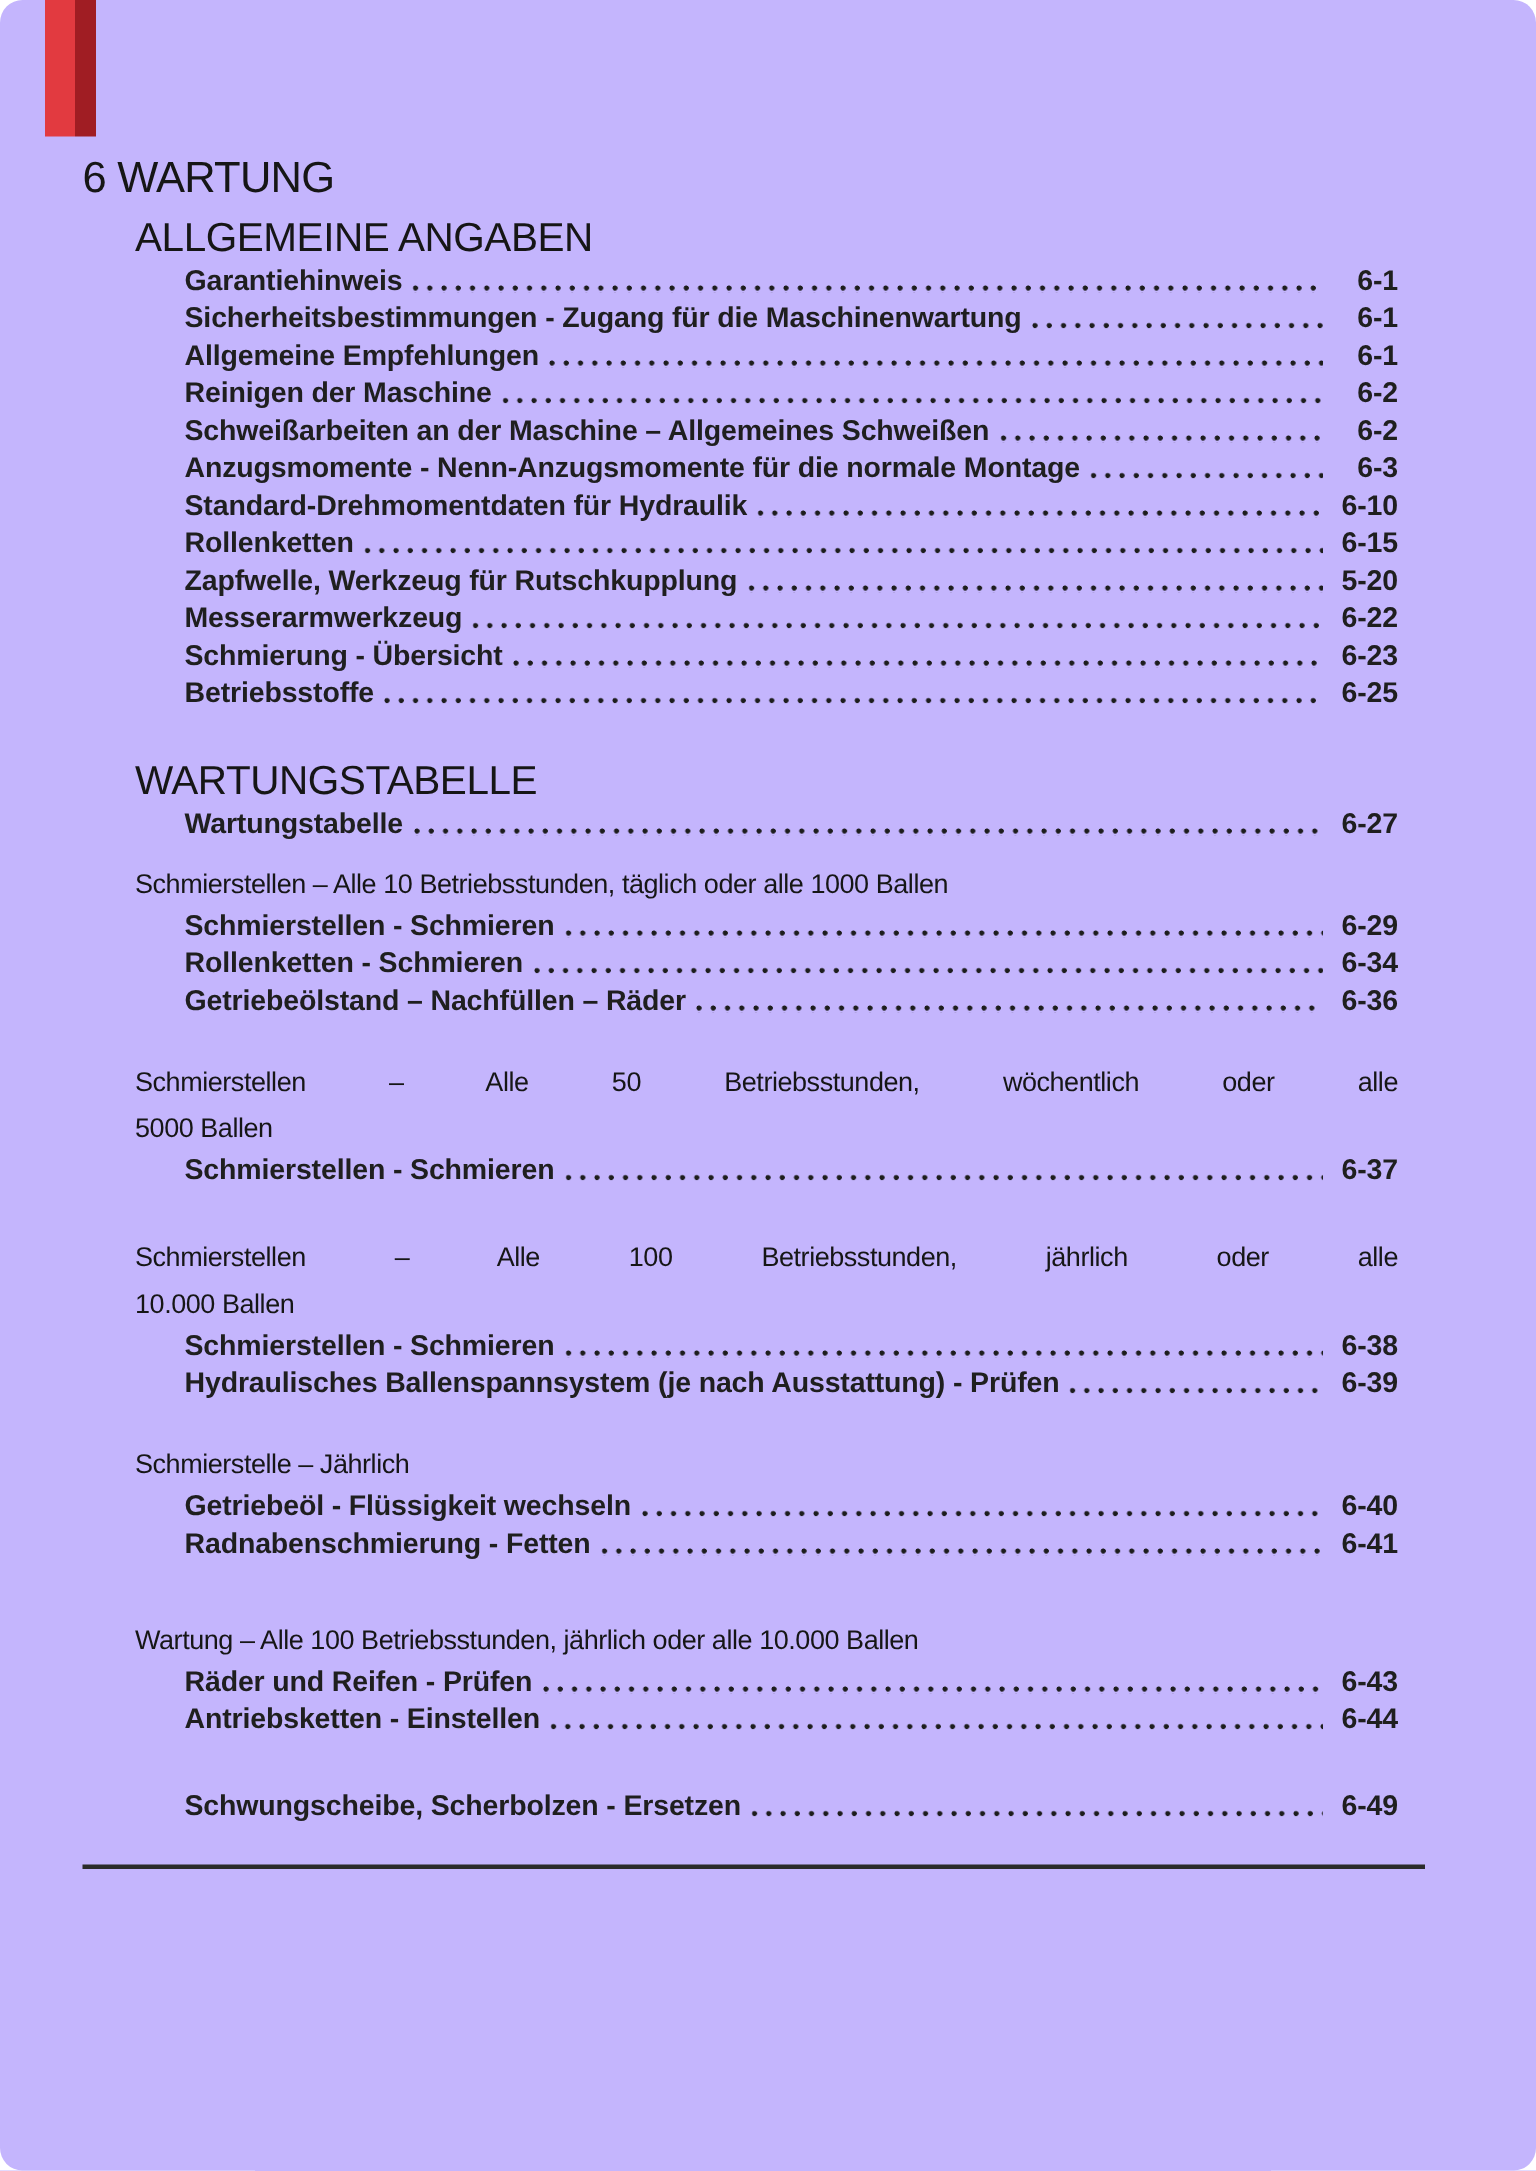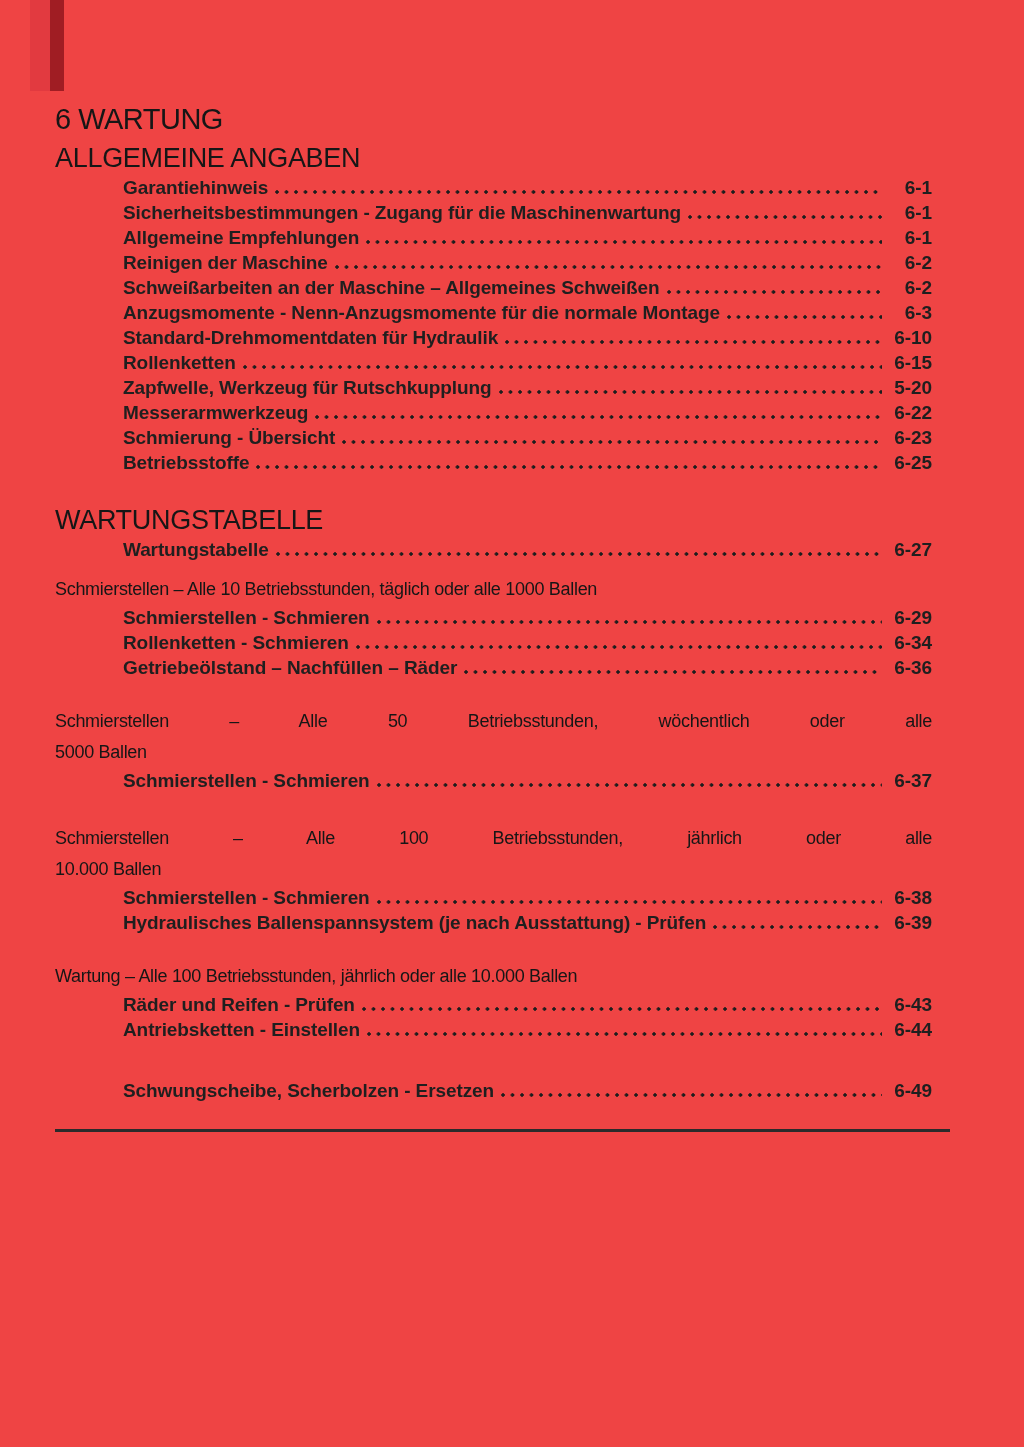--- a/index.html
+++ b/index.html
@@ -3,21 +3,21 @@
 <meta charset="utf-8">
 <style>
   html, body { margin: 0; padding: 0; }
   body {
     width: 1024px; height: 1447px;
     background: #ffffff;
     font-family: "Liberation Sans", "DejaVu Sans", sans-serif;
     color: #1c1c1c;
     overflow: hidden;
   }
-  .page { position: relative; width: 1024px; height: 1447px; background: #ef4444; }
+  .page { position: relative; width: 1024px; height: 1447px; background: #c4b5fd; border-radius: 15px; }
 
   .corner-tab {
     position: absolute; left: 30px; top: 0;
     width: 34px; height: 91px;
     background: linear-gradient(90deg, #e23a40 0%, #e23a40 58%, #a01d23 58%, #a01d23 100%);
   }
 
   .content {
     position: absolute; left: 0; top: 0;
     width: 1024px;
@@ -37,21 +37,21 @@
   .section:nth-child(1) { margin-top: 7px; }
   .section:nth-child(2) { margin-top: 30px; }
   .section:nth-child(3) { margin-top: 12px; }
   .section:nth-child(4) { margin-top: 26px; }
   .section:nth-child(5) { margin-top: 30px; }
   .section:nth-child(6) { margin-top: 26px; }
   .section:nth-child(7) { margin-top: 36px; }
   .section:nth-child(8) { margin-top: 33px; }
   .section:nth-child(9) { margin-top: 37px; }
 
-  .stitle { color: #161616; }
+  .stitle { margin-left: 35px; color: #161616; }
   .section.caps .hline {
     font-size: 27px; line-height: 30px;
     letter-spacing: -0.3px; white-space: nowrap;
   }
   .section.large .hline {
     font-size: 18px; line-height: 31px;
     letter-spacing: -0.3px; white-space: nowrap;
   }
   .section.large .hline.just {
     white-space: normal;
@@ -229,20 +229,37 @@
             </div>
             <div class="entry">
               <span class="elabel">Hydraulisches Ballenspannsystem (je nach Ausstattung) - Prüfen</span>
               <span class="leader"></span>
               <span class="pagenum">6-39</span>
             </div>
           </div>
         </div>
         <div class="section large">
           <div class="stitle">
+            <div class="hline">Schmierstelle – Jährlich</div>
+          </div>
+          <div class="entries">
+            <div class="entry">
+              <span class="elabel">Getriebeöl - Flüssigkeit wechseln</span>
+              <span class="leader"></span>
+              <span class="pagenum">6-40</span>
+            </div>
+            <div class="entry">
+              <span class="elabel">Radnabenschmierung - Fetten</span>
+              <span class="leader"></span>
+              <span class="pagenum">6-41</span>
+            </div>
+          </div>
+        </div>
+        <div class="section large">
+          <div class="stitle">
             <div class="hline">Wartung – Alle 100 Betriebsstunden, jährlich oder alle 10.000 Ballen</div>
           </div>
           <div class="entries">
             <div class="entry">
               <span class="elabel">Räder und Reifen - Prüfen</span>
               <span class="leader"></span>
               <span class="pagenum">6-43</span>
             </div>
             <div class="entry">
               <span class="elabel">Antriebsketten - Einstellen</span>

